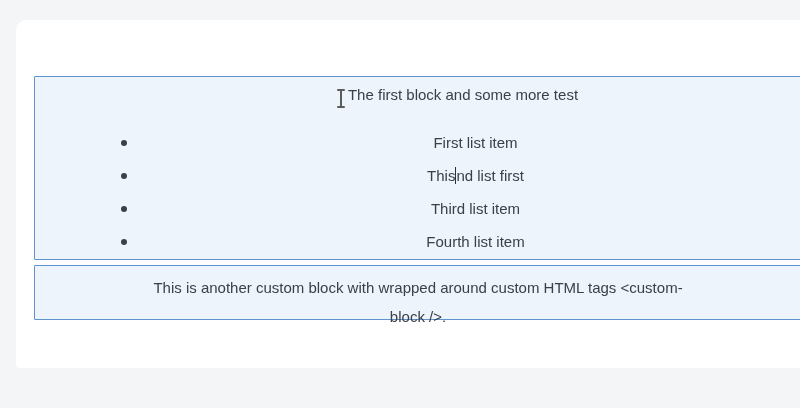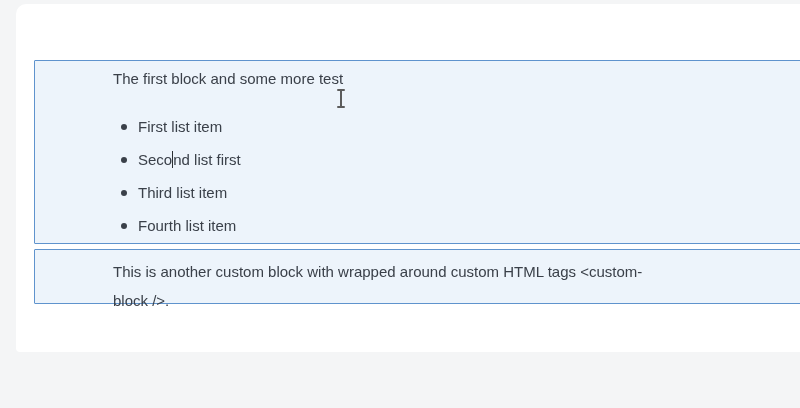--- a/index.html
+++ b/index.html
@@ -4,24 +4,25 @@
 <style>
   * { margin: 0; padding: 0; box-sizing: border-box; }
   html, body { width: 800px; height: 408px; overflow: hidden; }
   body {
     background: #f4f5f6;
     font-family: "Liberation Sans", "DejaVu Sans", sans-serif;
     position: relative;
   }
   .editor-panel {
     position: absolute;
-    left: 16px; top: 4px;
+    left: 16px; top: 20px;
     width: 784px; height: 348px;
     background: #ffffff;
     border-radius: 10px 0 0 4px;
+    text-align: center;
   }
   .custom-block {
     position: absolute;
     left: 18px;
     width: 780px;
     background: #edf4fb;
     border: 1.5px solid #5f93cd;
     border-radius: 1px;
     color: #3a4049;
     font-size: 15px;
@@ -86,21 +87,21 @@
 </head>
 <body>
 
 <div class="page">
   <div class="editor-panel">
 
     <div class="custom-block block-first">
       <p class="block-paragraph">The first block and some more test</p>
       <ul class="bullet-list">
           <li>First list item</li>
-          <li><span>Seco</span><span class="text-caret"></span><span>nd list first</span></li>
+          <li><span>This</span><span class="text-caret"></span><span>nd list first</span></li>
           <li>Third list item</li>
           <li>Fourth list item</li>
         </ul>
     </div>
 
     <div class="custom-block block-second">
       <p class="block-text"><span>This is another custom block with wrapped around custom HTML tags  &lt;custom-</span><br><span>block /&gt;.</span></p>
     </div>
 
   </div>

